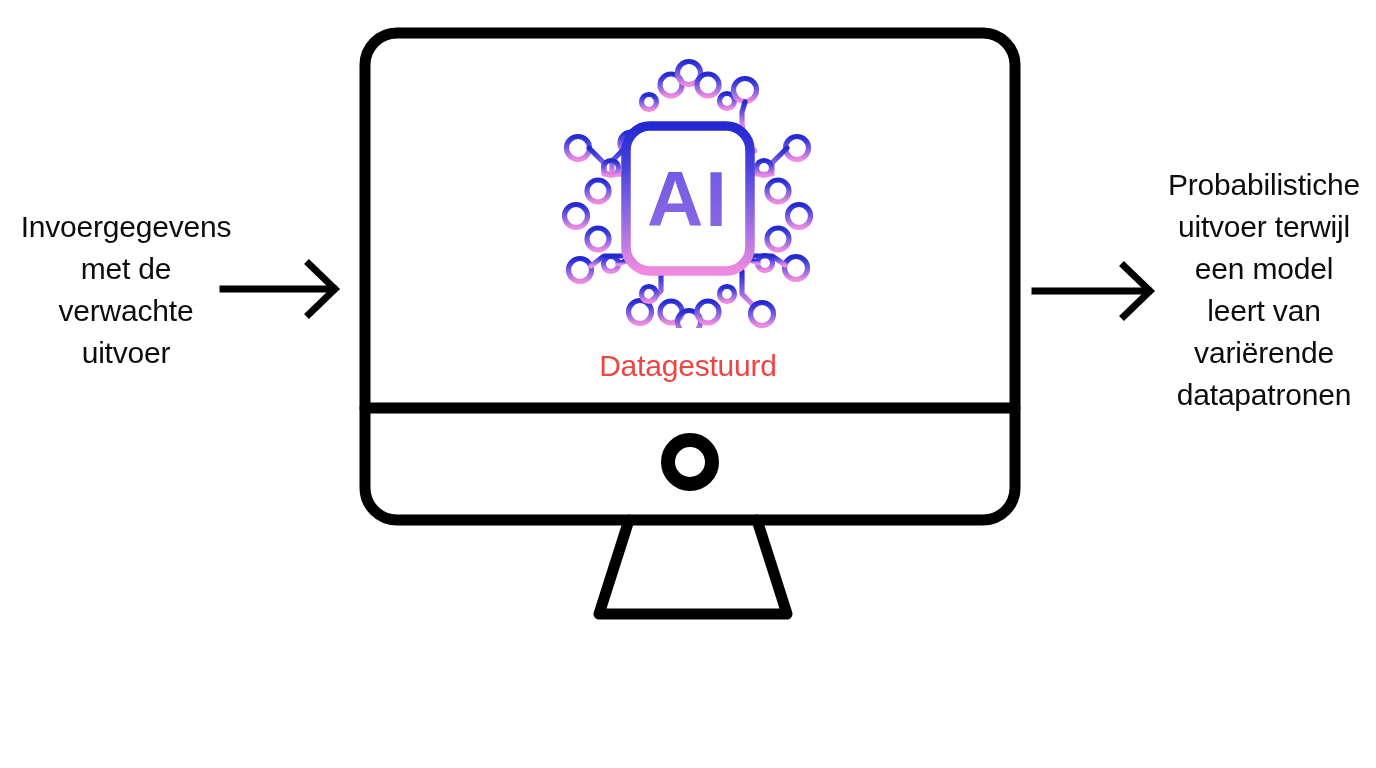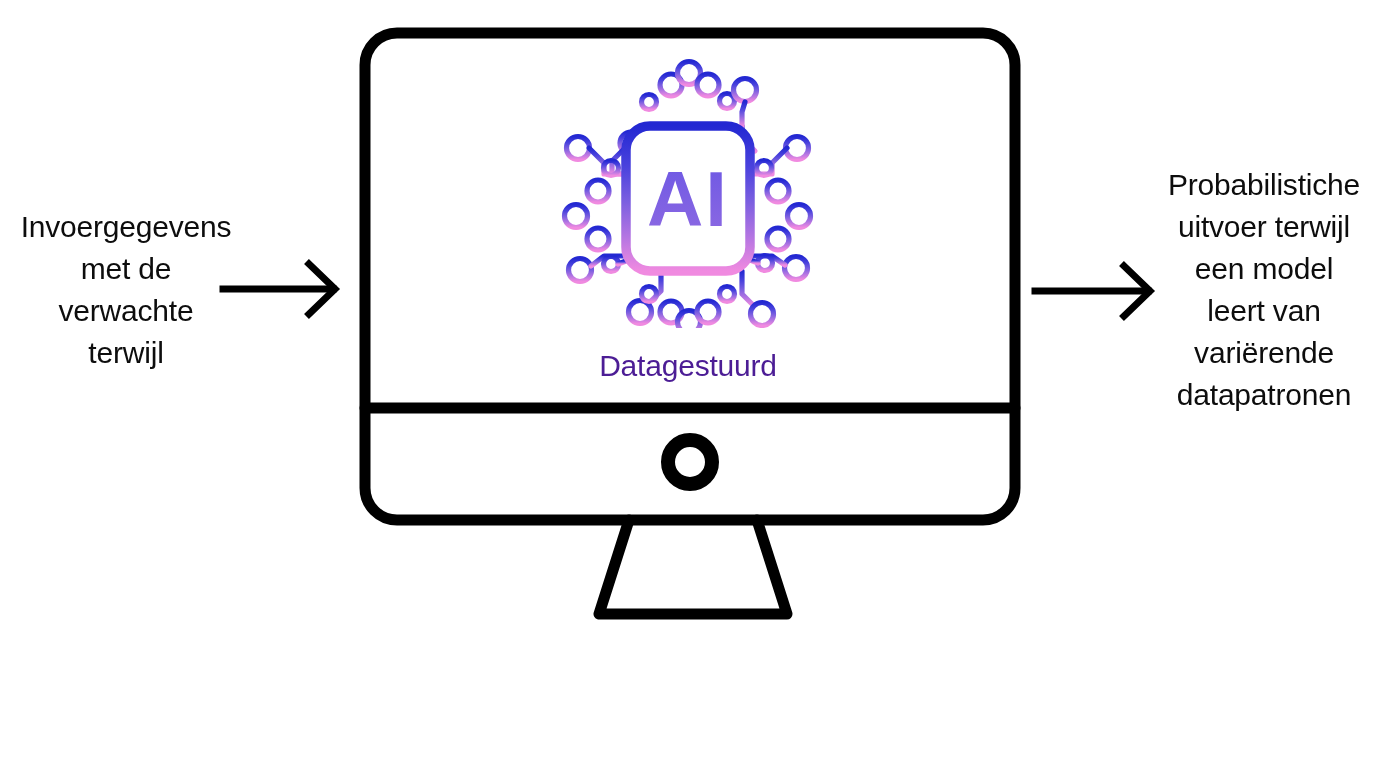--- a/index.html
+++ b/index.html
@@ -68,37 +68,37 @@
     display: block;
   }
 
   
   #screen-label {
     position: absolute;
     left: 488px;
     top: 346px;
     width: 400px;
     text-align: center;
-    color: #4c1d95;
+    color: #ef4444;
     font-family: "Liberation Sans", sans-serif;
     font-size: 30px;
     line-height: 40px;
     font-weight: 400;
     letter-spacing: -0.2px;
   }
 </style>
 </head>
 <body>
 
 <div id="stage">
 
   <div id="input-caption" class="caption">Invoergegevens
 met de
 verwachte
-terwijl</div>
+uitvoer</div>
 
   <svg id="arrow-in" class="arrow-svg" width="130" height="66" viewBox="0 0 130 66">
     <g fill="none" stroke="#000000" stroke-width="7" stroke-linecap="square" stroke-linejoin="miter">
       <line x1="5" y1="31" x2="115" y2="31"></line>
       <polyline points="91,6 117,31 91,56"></polyline>
     </g>
   </svg>
 
   <svg id="monitor-svg" width="684" height="614" viewBox="0 0 684 614">
     <g fill="none" stroke="#000000" stroke-width="11" stroke-linejoin="round" stroke-linecap="round">

